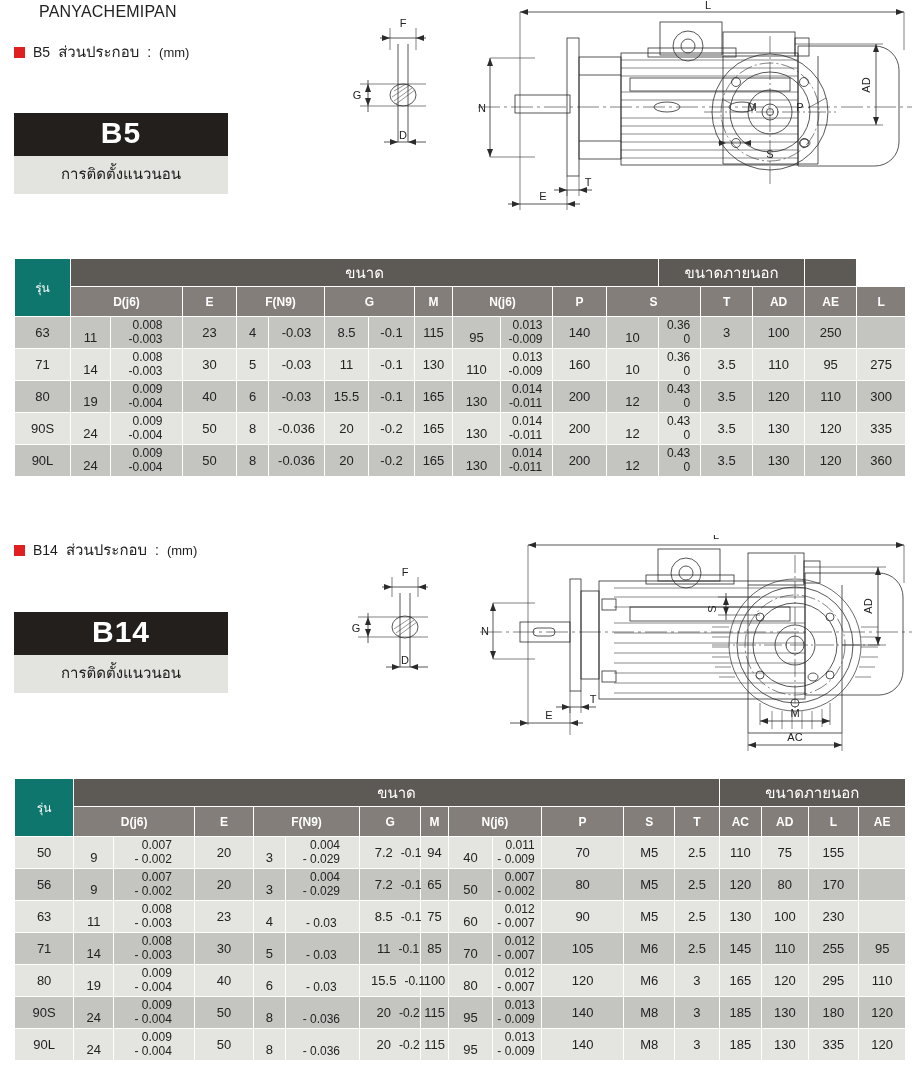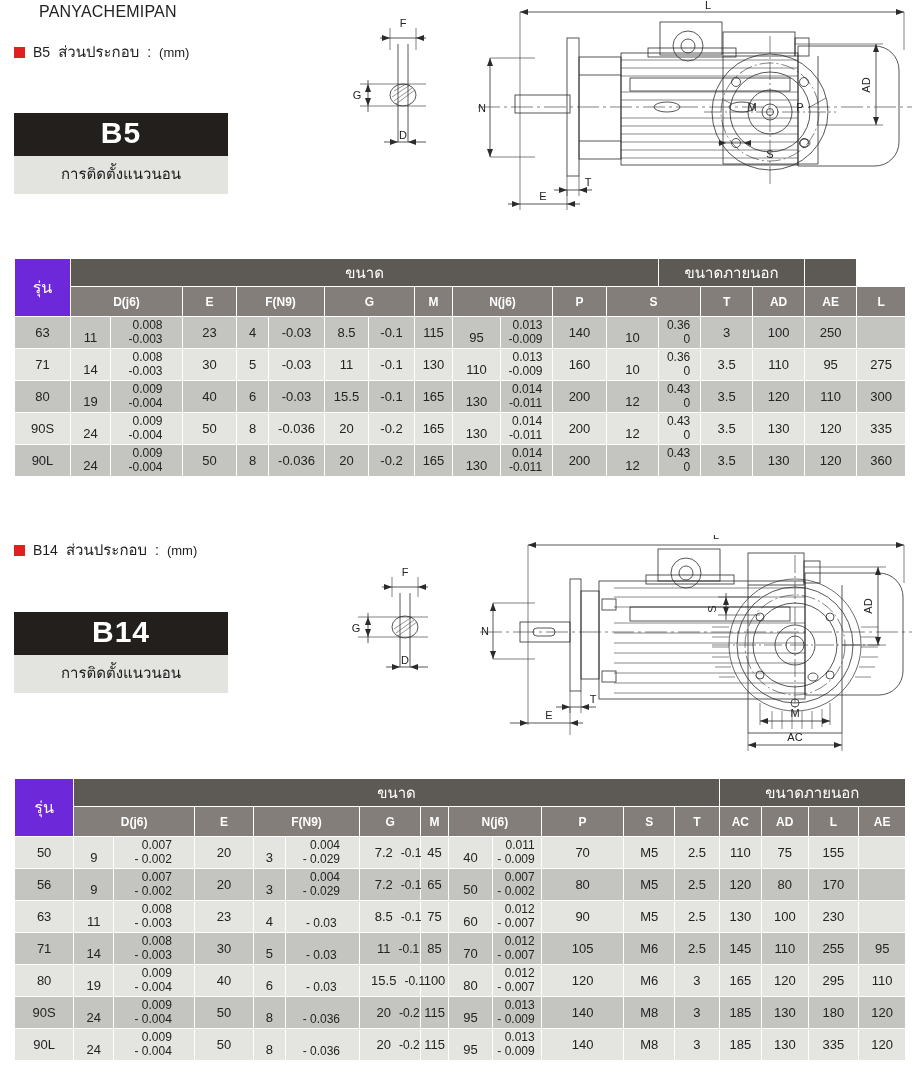--- a/index.html
+++ b/index.html
@@ -93,23 +93,23 @@
     height: 28px;
   }
   .tbl .hd-sub {
     background: #837e79;
     color: #ffffff;
     font-weight: bold;
     font-size: 12px;
     height: 30px;
   }
   .tbl .corner {
-    background: #6d28d9;
+    background: #0f766e;
     color: #ffffff;
-    font-size: 16px;
+    font-size: 12px;
   }
   .tbl .r-dark td { background: #c4c4c0; }
   .tbl .r-light td { background: #e4e4e0; }
   .tbl tbody td { height: 32px; }
 
   
   .tol {
     display: inline-block;
     text-align: right;
     line-height: 1.12;
@@ -666,21 +666,21 @@
           <td><span class="tol"><span class="up">0.007</span><span class="dn">- 0.002</span></span></td>
           <td>20</td>
           <td><span class="shift-dn">3</span></td>
           <td><span class="tol"><span class="up">0.004</span><span class="dn">- 0.029</span></span></td>
           <td>
             <span class="cellrow">
               <span class="big">7.2</span>
               <span class="sm">-0.1</span>
             </span>
           </td>
-          <td>45</td>
+          <td>94</td>
           <td><span class="shift-dn">40</span></td>
           <td><span class="tol"><span class="up">0.011</span><span class="dn">- 0.009</span></span></td>
           <td>70</td>
           <td>M5</td>
           <td>2.5</td>
           <td>110</td>
           <td>75</td>
           <td>155</td>
           <td></td>
         </tr>

